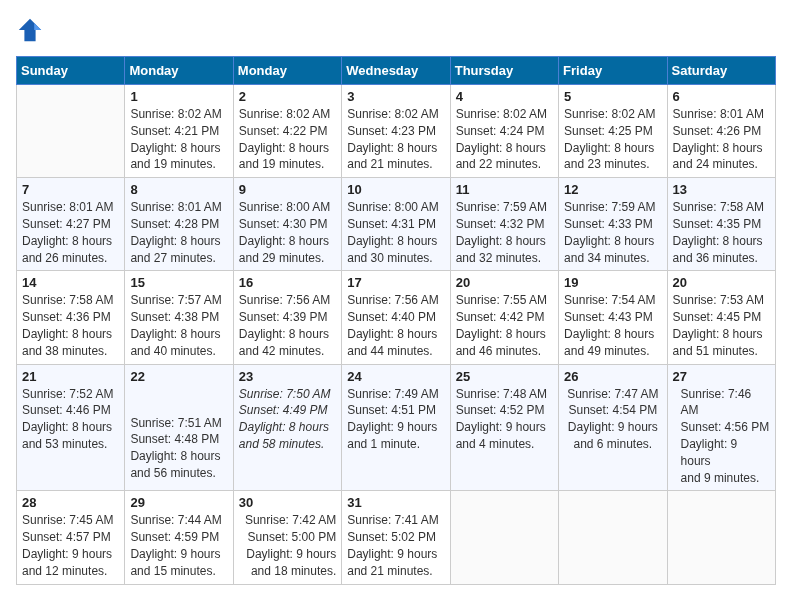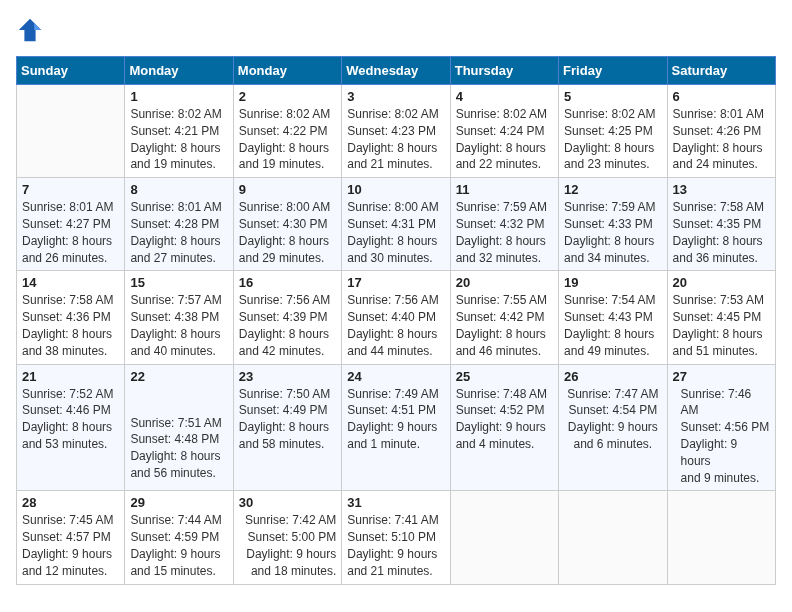--- a/index.html
+++ b/index.html
@@ -277,21 +277,21 @@
         </td>
         <td>
           <span class="day-number">22</span>
           <div class="day-info" style="white-space: pre-line; margin-top: 31px;">Sunrise: 7:51 AM
 Sunset: 4:48 PM
 Daylight: 8 hours
 and 56 minutes.</div>
         </td>
         <td>
           <span class="day-number">23</span>
-          <div class="day-info" style="white-space: pre-line;">Sunrise: 7:50 AM
+          <div class="day-info" style="white-space: pre-line; font-style: italic;">Sunrise: 7:50 AM
 Sunset: 4:49 PM
 Daylight: 8 hours
 and 58 minutes.</div>
         </td>
         <td>
           <span class="day-number">24</span>
           <div class="day-info" style="white-space: pre-line;">Sunrise: 7:49 AM
 Sunset: 4:51 PM
 Daylight: 9 hours
 and 1 minute.</div>
@@ -336,21 +336,21 @@
         <td>
           <span class="day-number">30</span>
           <div class="day-info" style="white-space: pre-line; text-align: right;">Sunrise: 7:42 AM
 Sunset: 5:00 PM
 Daylight: 9 hours
 and 18 minutes.</div>
         </td>
         <td>
           <span class="day-number">31</span>
           <div class="day-info" style="white-space: pre-line;">Sunrise: 7:41 AM
-Sunset: 5:10 PM
+Sunset: 5:02 PM
 Daylight: 9 hours
 and 21 minutes.</div>
         </td>
         <td class="empty-cell"></td>
         <td class="empty-cell"></td>
         <td class="empty-cell"></td>
       </tr>
     </tbody>
 </table>
 

